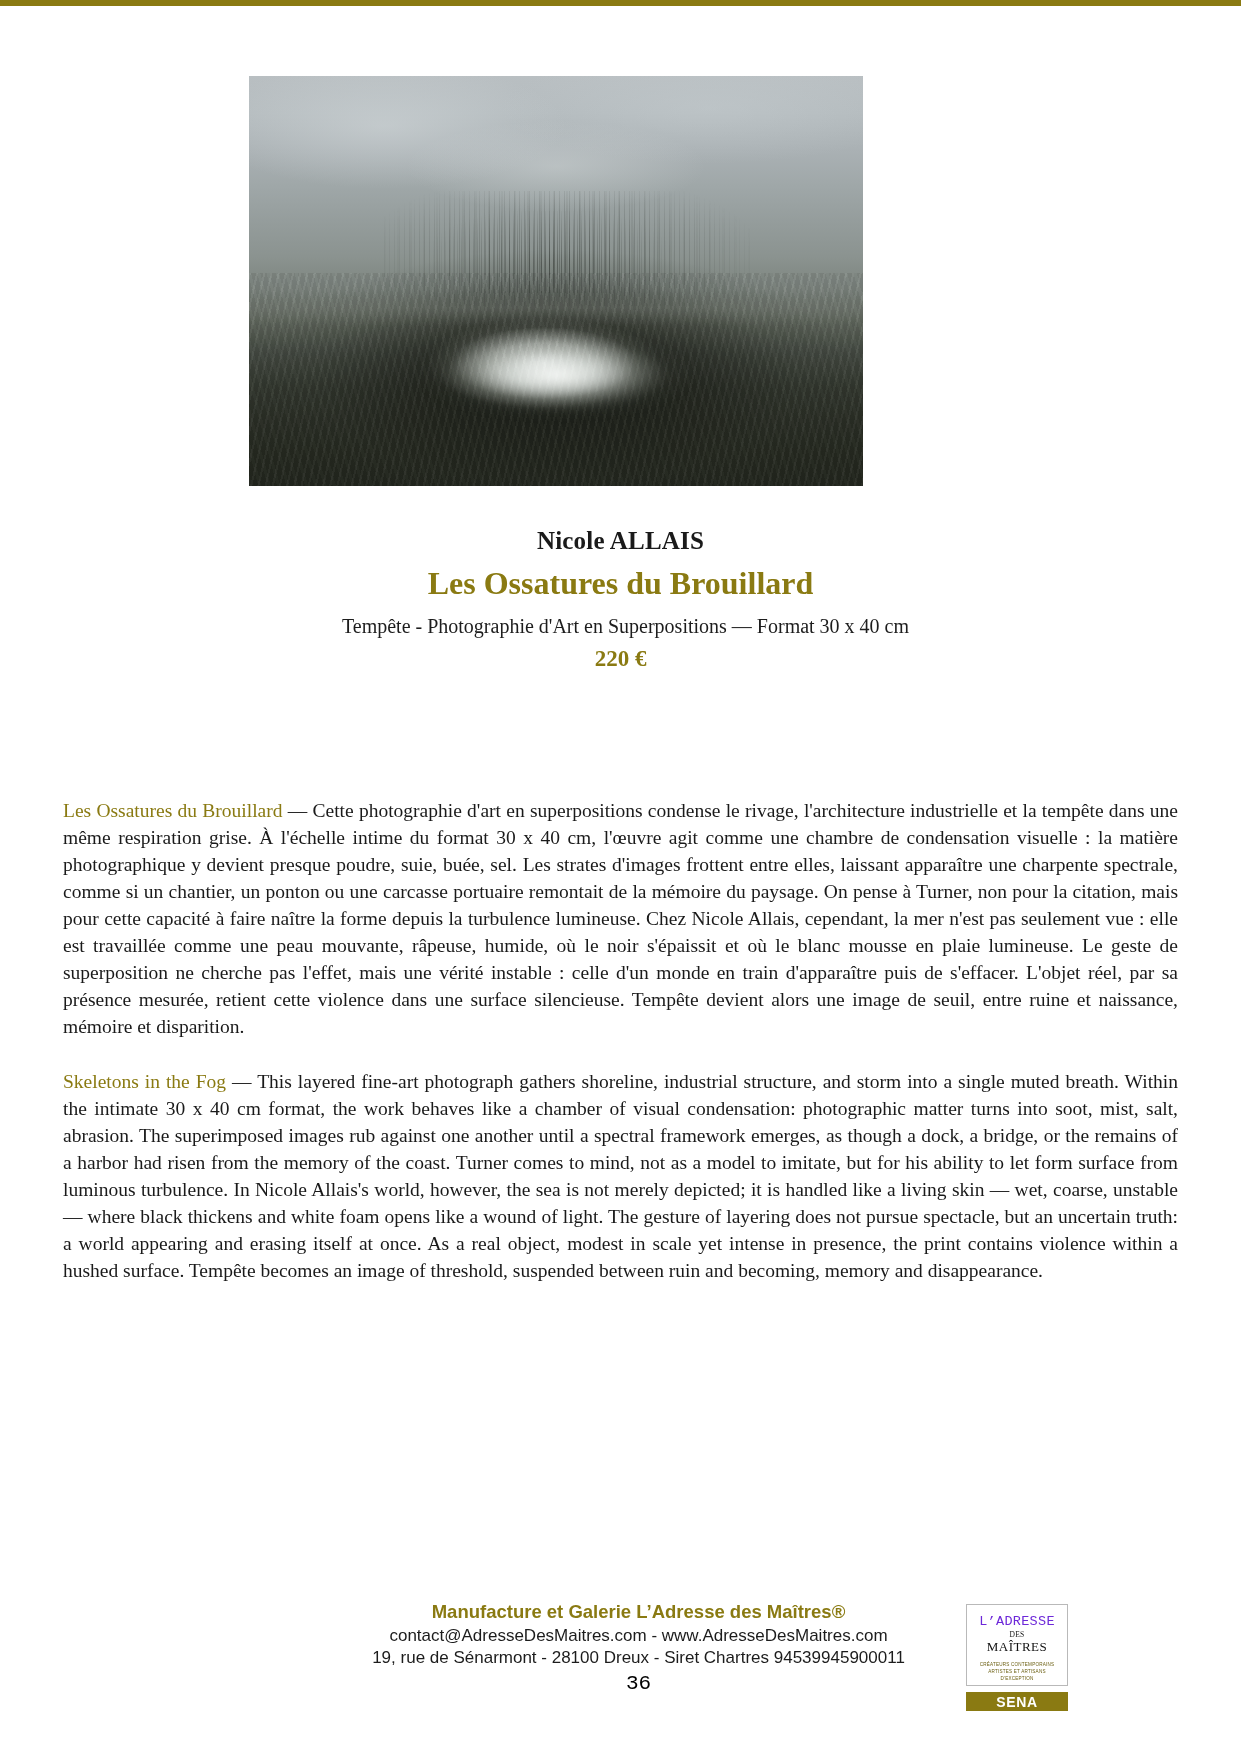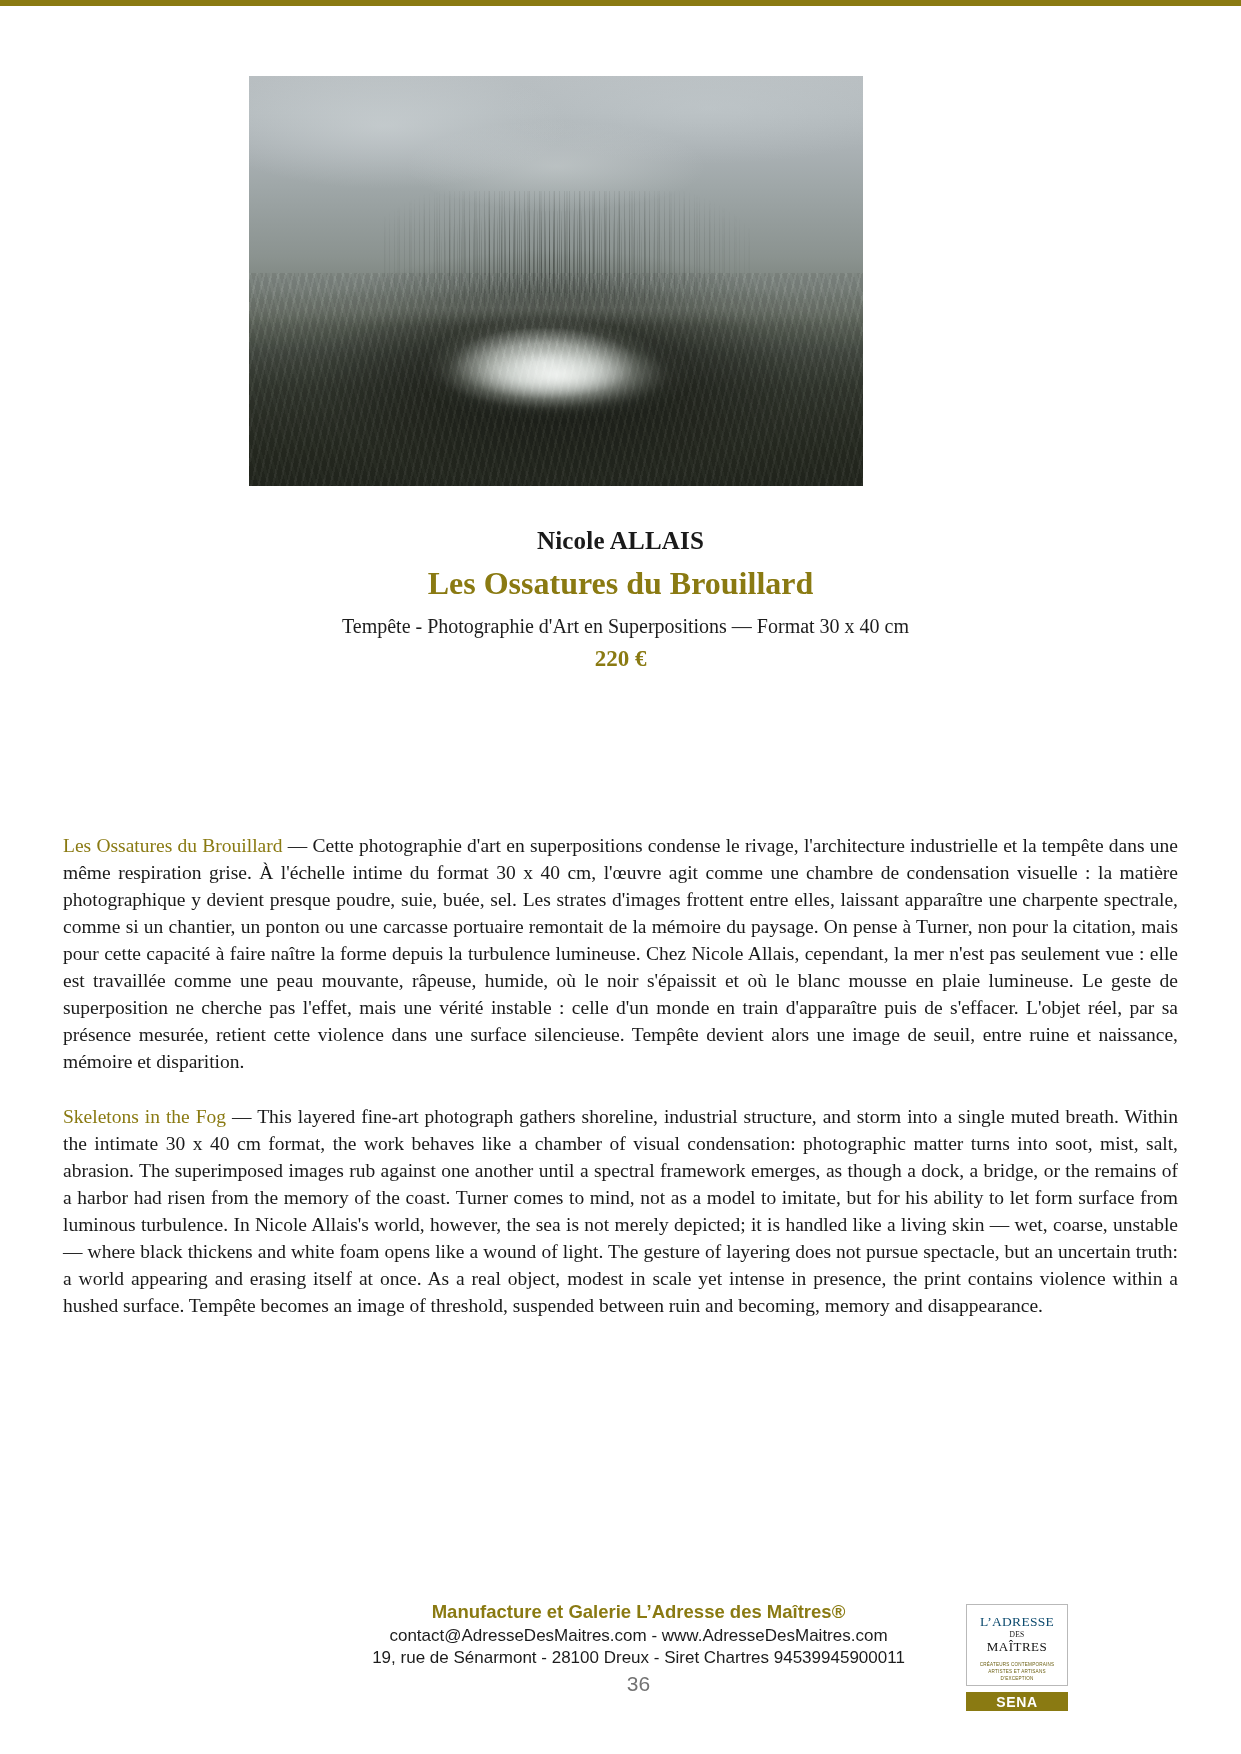--- a/index.html
+++ b/index.html
@@ -155,21 +155,21 @@
     font-family: "Liberation Serif", serif;
     font-weight: bold;
     font-size: 23px;
     color: #8a7a12;
     margin-top: 7px;
   }
 
   
   .body-text {
     position: absolute;
-    top: 832px;
+    top: 797px;
     left: 63px;
     width: 1115px;
   }
   .para {
     font-family: "Liberation Serif", serif;
     font-size: 19.5px;
     line-height: 27px;
     color: #1a1a1a;
     text-align: justify;
     text-justify: inter-word;
@@ -193,42 +193,42 @@
   .footer-strong {
     font-weight: bold;
     font-size: 18.5px;
     color: #8a7a12;
   }
   .footer-plain {
     font-size: 17px;
     color: #1c1c1c;
   }
   .page-number {
-    font-family: Liberation Sans, sans-serif;
+    font-family: Liberation Mono, monospace;
     font-size: 21px;
-    color: #737373;
+    color: #000000;
     margin-top: 2px;
   }
 
   
   .logo-box {
     position: absolute;
     left: 966px;
     top: 1604px;
     width: 102px;
     height: 82px;
     border: 1px solid #b9b9b9;
     background: #ffffff;
     text-align: center;
     padding-top: 9px;
   }
   .logo-l1 {
-    font-family: Liberation Serif, serif;
+    font-family: Liberation Mono, monospace;
     font-size: 13.5px;
-    color: #0c4a6e;
+    color: #6d28d9;
     letter-spacing: 0.3px;
     line-height: 1.15;
   }
   .logo-l2 {
     font-family: "Liberation Serif", serif;
     font-size: 7.5px;
     color: #111;
     letter-spacing: 0.3px;
     line-height: 1.3;
   }

